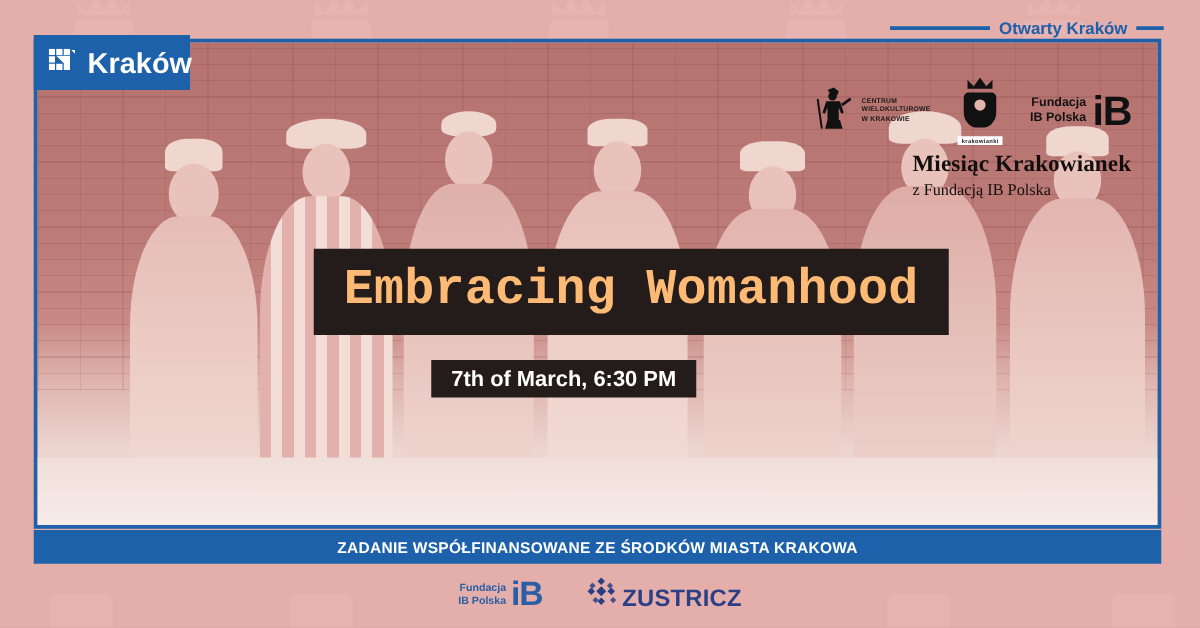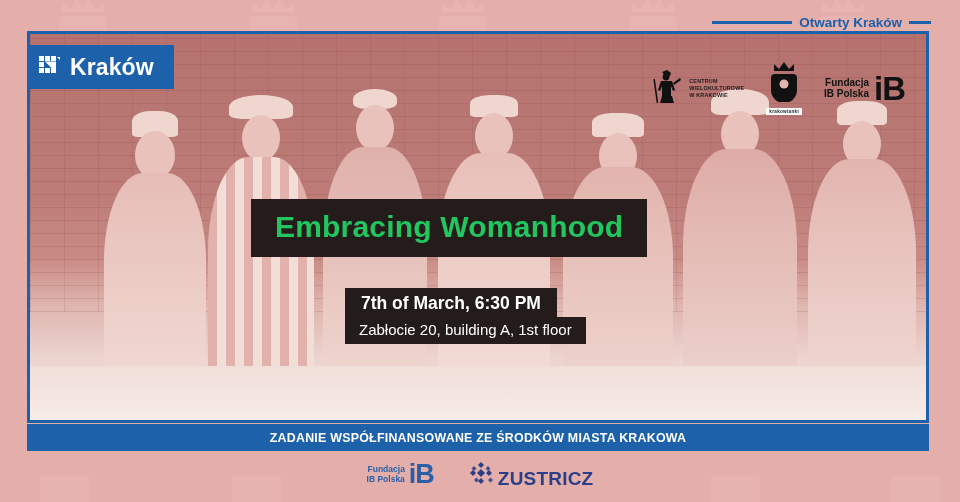--- a/index.html
+++ b/index.html
@@ -62,22 +62,22 @@
     position:absolute; left:50%; transform:translateX(-50%);
     background:#efd6cf; border-radius:40% 40% 12% 12%;
   }
   .fig .body{
     position:absolute; left:50%; transform:translateX(-50%);
     bottom:0; border-radius:38% 38% 6% 6%;
   }
 
   
   .krakow-logo{
-    position:absolute; left:27px; top:45px;
-    height:44px; width:147px;
+    position:absolute; left:27px; top:28px;
+    height:44px; width:125px;
     background:#1d61ab;
     display:flex; align-items:center; gap:9px;
     padding-left:12px;
     z-index:6;
   }
   .krakow-logo .kname{
     color:#fff; font-size:23px; font-weight:600; letter-spacing:.1px;
   }
   .kgrid{ width:22px; height:22px; display:block; }
 
@@ -130,21 +130,21 @@
   .mk .l2{ font-size:13px; font-weight:400; margin-top:1px; }
 
   
   .title-band{
     position:absolute; left:251px; top:199px;
     background:#241c1b;
     padding:11px 24px 13px;
     z-index:6;
   }
   .title-band .t{
-    color:#22c55e; font-size:30px; font-weight:600; letter-spacing:.2px; white-space:nowrap;
+    color:#fdba74; font-size:40px; font-weight:600; letter-spacing:.2px; white-space:nowrap;font-family:Liberation Mono, monospace;
   }
 
   
   .info{
     position:absolute; left:345px; top:288px; z-index:6;
   }
   .info .when{
     background:#241c1b; color:#fff;
     font-size:17.5px; font-weight:700;
     padding:5px 16px 4px; display:inline-block; white-space:nowrap;
@@ -368,29 +368,30 @@
     <span class="ib-words">
       <span>Fundacja</span><br>
       <span>IB Polska</span>
     </span>
     <span class="ib-mark">iB</span>
   </div>
 
 </div>
 
 <div class="mk">
+  <div class="l1">Miesiąc Krakowianek</div>
+  <div class="l2">z Fundacją IB Polska</div>
 </div>
 
 <div class="title-band">
   <div class="t">Embracing Womanhood</div>
 </div>
 
 <div class="info">
   <div class="when">7th of March, 6:30 PM</div>
-  <div class="where">Zabłocie 20, building A, 1st floor</div>
 </div>
 
 <div class="banner">
   <div class="btxt">ZADANIE WSPÓŁFINANSOWANE ZE ŚRODKÓW MIASTA KRAKOWA</div>
 </div>
 
 <div class="footer">
 
   <div class="f-ib">
     <span class="f-ib-words">

